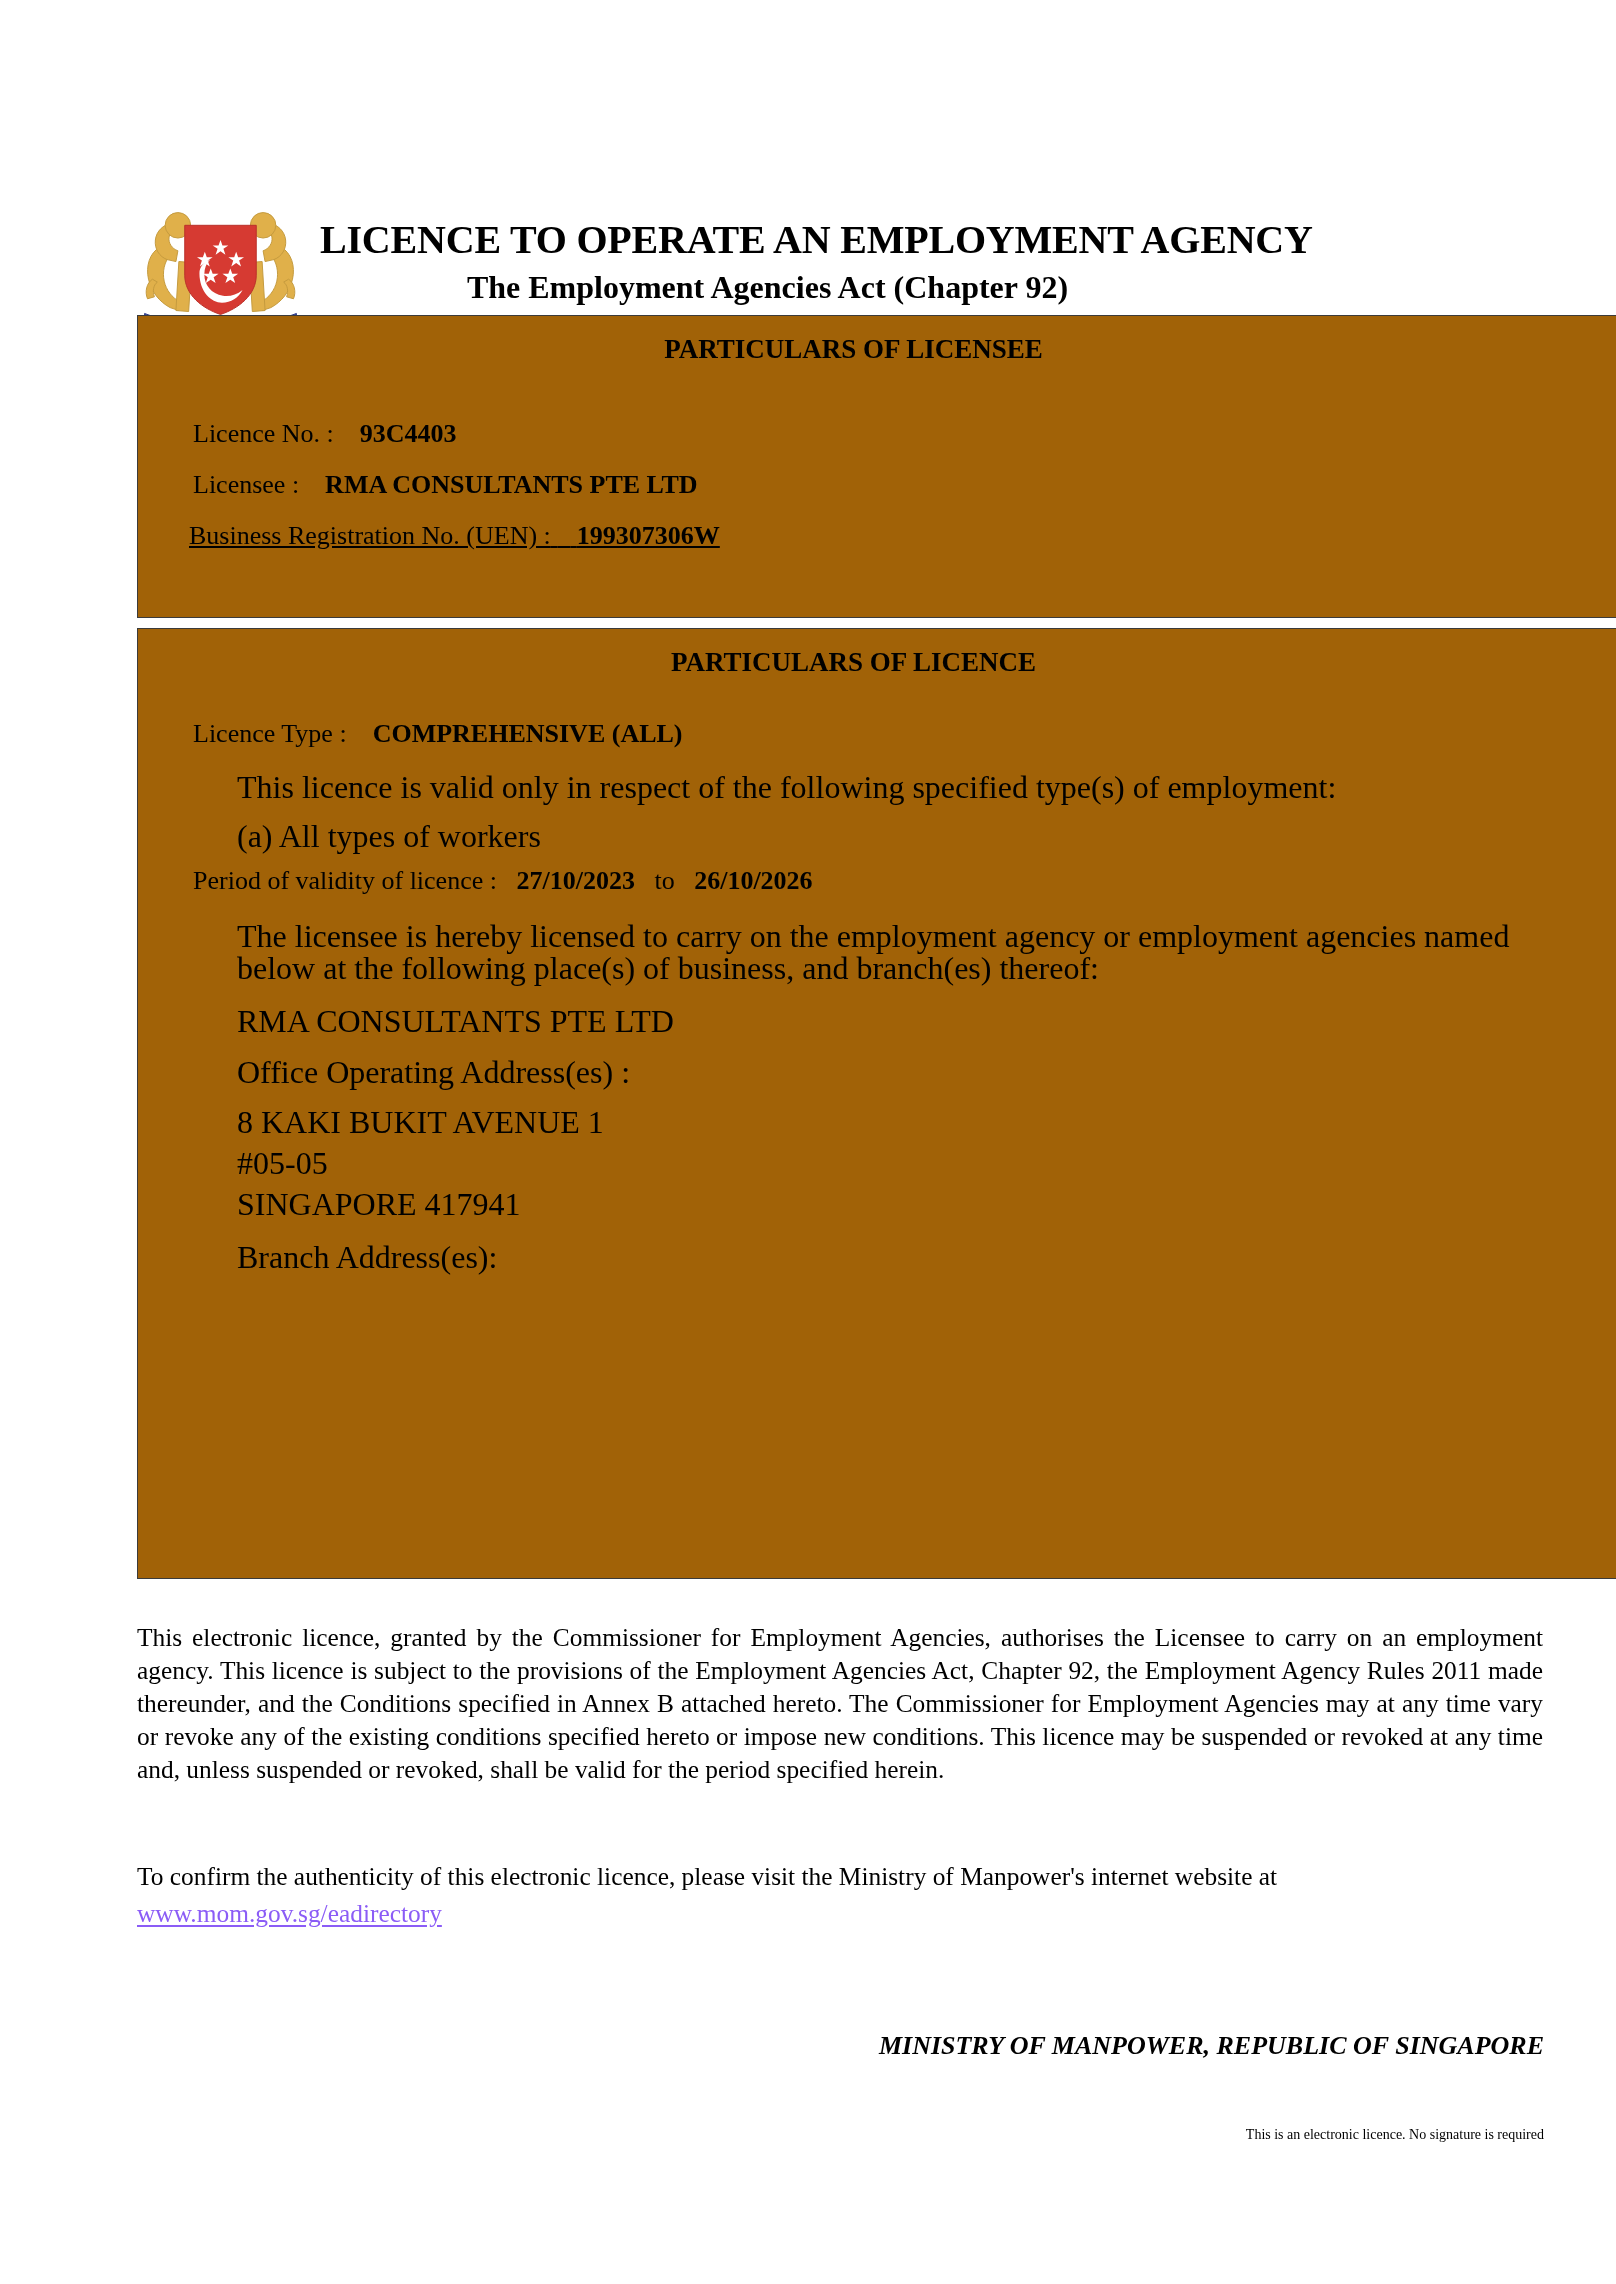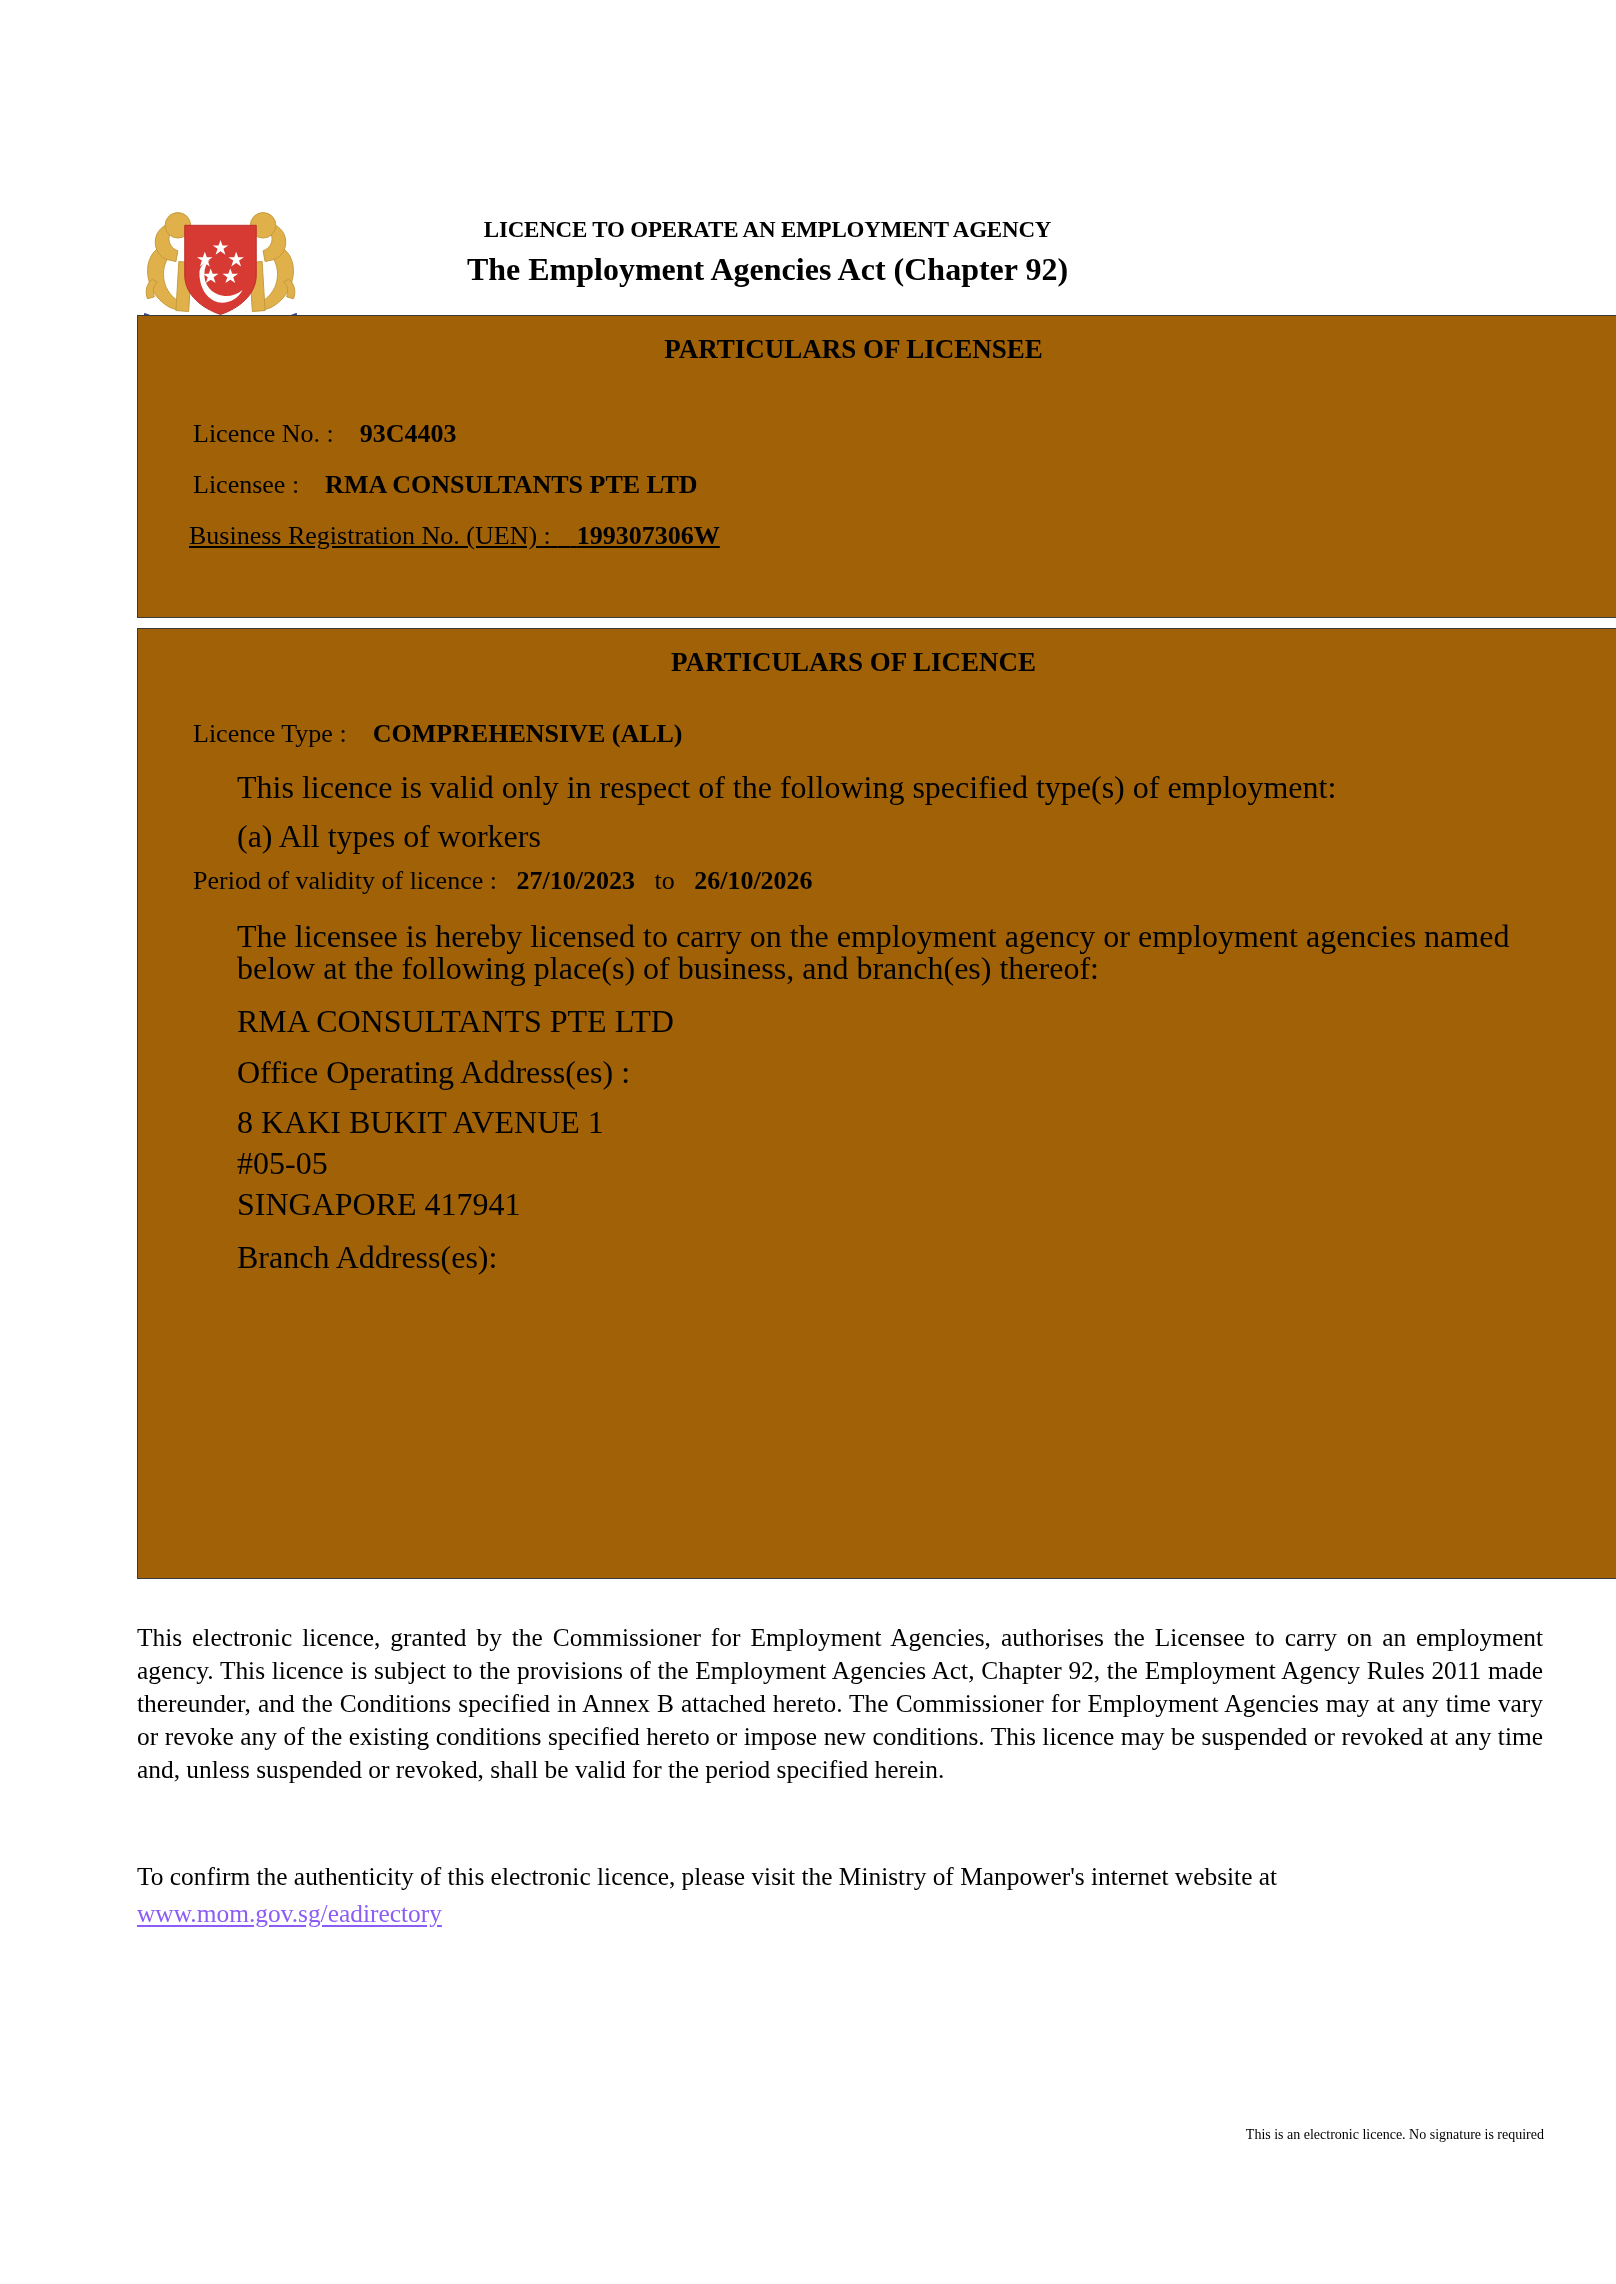--- a/index.html
+++ b/index.html
@@ -37,21 +37,21 @@
   #crest svg { display: block; width: 100%; height: 100%; }
 
   #title-block {
     position: absolute;
     left: 320px;
     top: 125px;
     width: 895px;
     text-align: center;
   }
   #title-line1 {
-    font-size: 23px;
+    font-size: 40px;
     font-weight: bold;
     letter-spacing: -0.2px;
     line-height: 1.08;
     white-space: nowrap;
   }
   #title-line2 {
     font-size: 32px;
     font-weight: bold;
     line-height: 1.12;
     margin-top: 8.8px;
@@ -295,18 +295,19 @@
     <div class="abs body-line" style="left:55px; top:608px;">Branch Address(es):</div>
   </div>
 
   <div id="legal-para">This electronic licence, granted by the Commissioner for Employment Agencies, authorises the Licensee to carry on an employment agency. This licence is subject to the provisions of the Employment Agencies Act, Chapter 92, the Employment Agency Rules 2011 made thereunder, and the Conditions specified in Annex B attached hereto. The Commissioner for Employment Agencies may at any time vary or revoke any of the existing conditions specified hereto or impose new conditions. This licence may be suspended or revoked at any time and, unless suspended or revoked, shall be valid for the period specified herein.</div>
 
   <div id="confirm-para">To confirm the authenticity of this electronic licence, please visit the Ministry of Manpower's internet website at</div>
 
   <a id="confirm-url" href="#" style="color:#8b5cf6;">www.mom.gov.sg/eadirectory</a>
 
   <div id="sign-block">
+    <div class="sline">MINISTRY OF MANPOWER, REPUBLIC OF SINGAPORE</div>
   </div>
 
   <div id="sign-note">This is an electronic licence. No signature is required</div>
 
 </div>
 
 
 </body></html>

